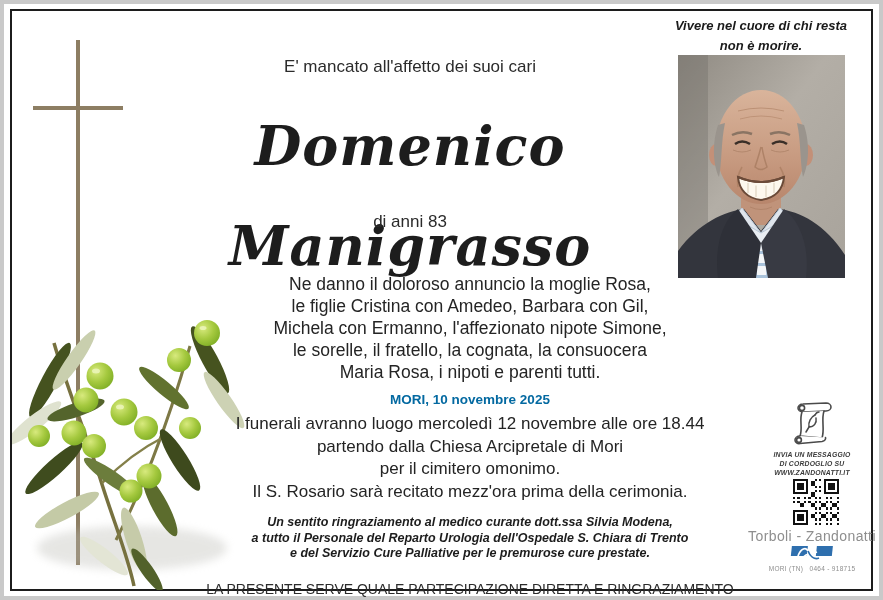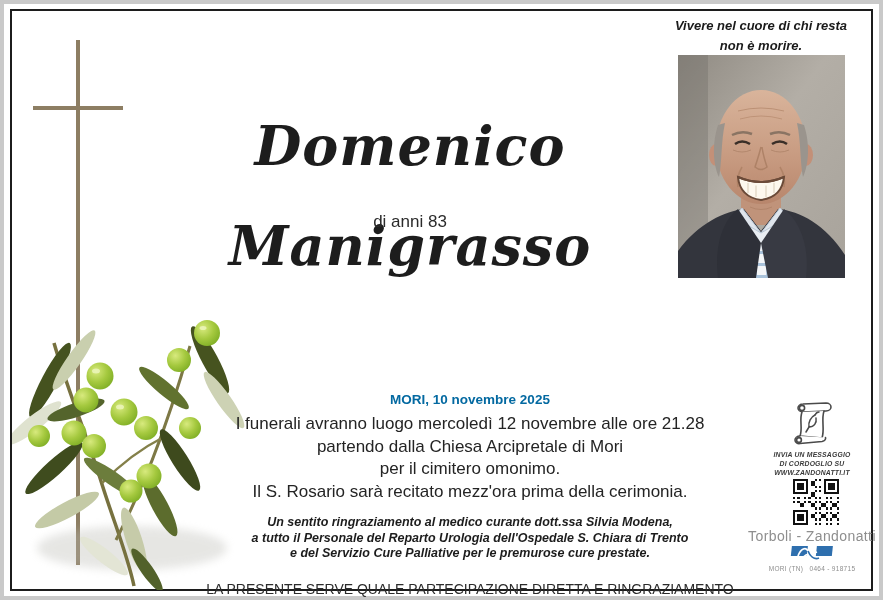--- a/index.html
+++ b/index.html
@@ -156,24 +156,30 @@
     <path d="M64,112 Q58,122 60,132" fill="none" stroke="#a87c60" stroke-width="1.5" opacity="0.7"></path>
     <path d="M102,112 Q108,122 106,132" fill="none" stroke="#a87c60" stroke-width="1.5" opacity="0.7"></path>
 
     <path d="M60,122 Q83,132 106,122 Q104,142 83,145 Q62,142 60,122 Z" fill="#fdf8ee" stroke="#6b4a38" stroke-width="2"></path>
     <path d="M60,122 Q83,132 106,122" fill="none" stroke="#6b4a38" stroke-width="2"></path>
     <path d="M70,128 L70,138 M78,130.5 L78,142 M88,130.5 L88,142 M96,128 L96,138" stroke="#d8cbb6" stroke-width="1"></path>
 
     <path d="M72,152 Q83,157 94,152" fill="none" stroke="#a87c60" stroke-width="1" opacity="0.6"></path>
   </svg>
 
+  <div class="abs ctr intro">E' mancato all'affetto dei suoi cari</div>
   <div class="abs ctr name">Domenico Manigrasso</div>
   <div class="abs ctr anni">di anni 83</div>
+  <div class="abs ctr preline announce">Ne danno il doloroso annuncio la moglie Rosa,
+le figlie Cristina con Amedeo, Barbara con Gil,
+Michela con Ermanno, l'affezionato nipote Simone,
+le sorelle, il fratello, la cognata, la consuocera
+Maria Rosa, i nipoti e parenti tutti.</div>
   <div class="abs ctr dateline">MORI, 10 novembre 2025</div>
-  <div class="abs ctr preline funeral">I funerali avranno luogo mercoledì 12 novembre alle ore 21.28
+  <div class="abs ctr preline funeral">I funerali avranno luogo mercoledì 12 novembre alle ore 18.44
 partendo dalla Chiesa Arcipretale di Mori
 per il cimitero omonimo.
 Il S. Rosario sarà recitato mezz'ora prima della cerimonia.</div>
   <div class="abs ctr preline thanks">Un sentito ringraziamento al medico curante dott.ssa Silvia Modena,
 a tutto il Personale del Reparto Urologia dell'Ospedale S. Chiara di Trento
 e del Servizio Cure Palliative per le premurose cure prestate.</div>
   <div class="abs ctr finale">LA PRESENTE SERVE QUALE PARTECIPAZIONE DIRETTA E RINGRAZIAMENTO</div>
 
   <svg class="abs scroll-icon" viewBox="0 0 52 49">
     <g fill="#ffffff" stroke="#4a4a4a" stroke-width="1.6" stroke-linecap="round">

